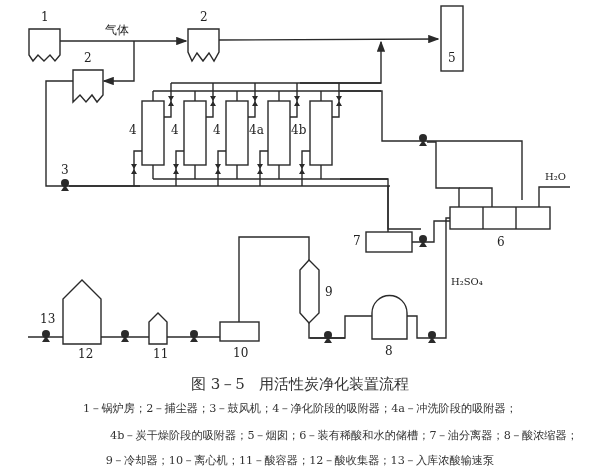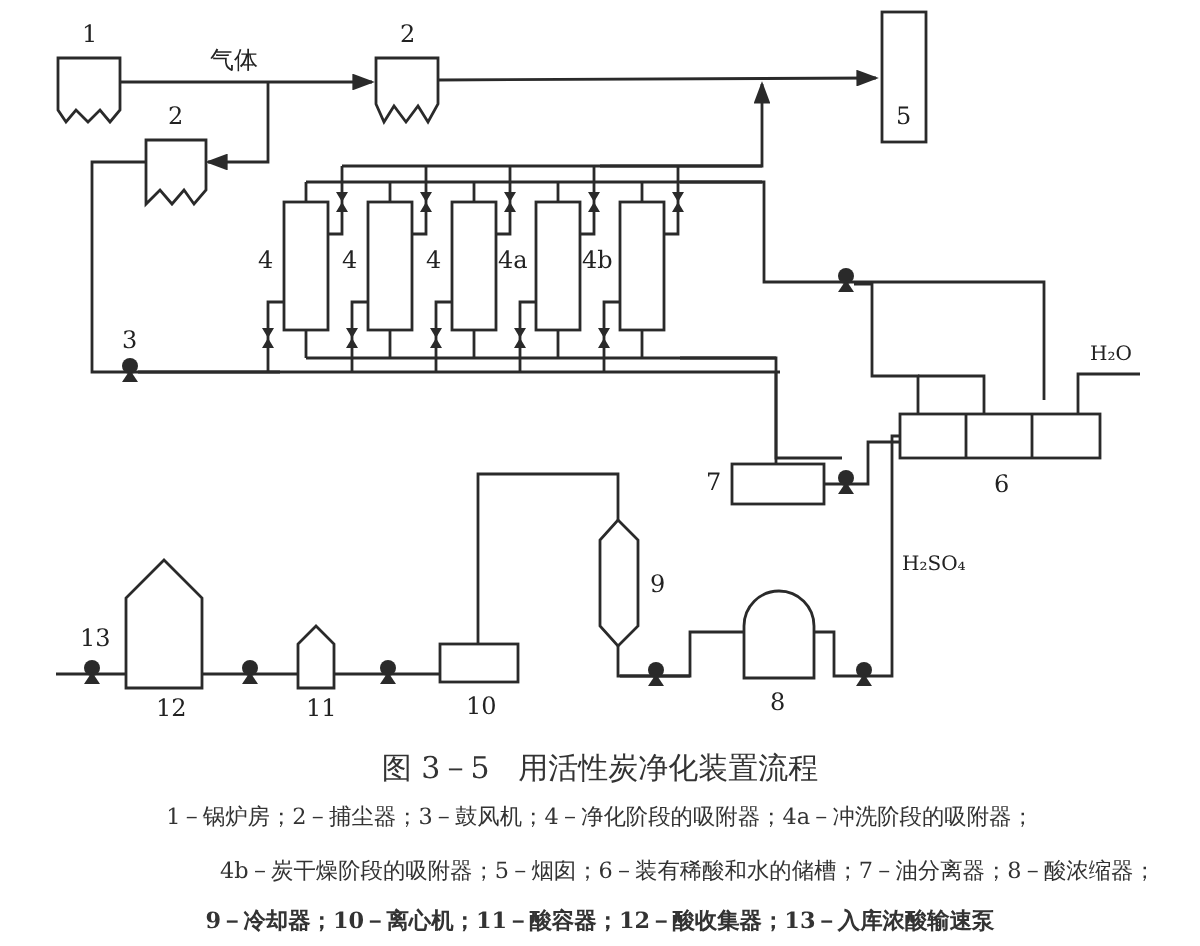--- a/index.html
+++ b/index.html
@@ -7,21 +7,21 @@
   svg#diagram { position: absolute; left: 0; top: 0; }
   .ln { stroke: #2a2a2a; stroke-width: 1.4; fill: none; }
   .eq { stroke: #2a2a2a; stroke-width: 1.4; fill: #fff; }
   .lbl { font-family: "DejaVu Serif", serif; font-size: 12px; fill: #222; }
   .lbl-small { font-family: "DejaVu Serif", serif; font-size: 10px; fill: #222; }
   .caption { position: absolute; left: 0; width: 600px; text-align: center; font-family: "DejaVu Serif", serif; color: #333; white-space: nowrap; }
   .cap-title { top: 375px; font-size: 15px; }
   .cap-line { font-size: 11.2px; }
   .cap-l1 { top: 401px; }
   .cap-l2 { top: 428px; margin-left: 44px; }
-  .cap-l3 { top: 453px; font-weight: bold; }
+  .cap-l3 { top: 453px; }
 </style>
 </head>
 <body>
 
 <svg id="diagram" width="600" height="375" viewBox="0 0 600 375" xmlns="http://www.w3.org/2000/svg">
   <defs>
     <marker id="arr" markerWidth="8" markerHeight="6" refX="7" refY="3" orient="auto">
       <path d="M0,0 L8,3 L0,6 Z" fill="#2a2a2a"></path>
     </marker>
   </defs>

